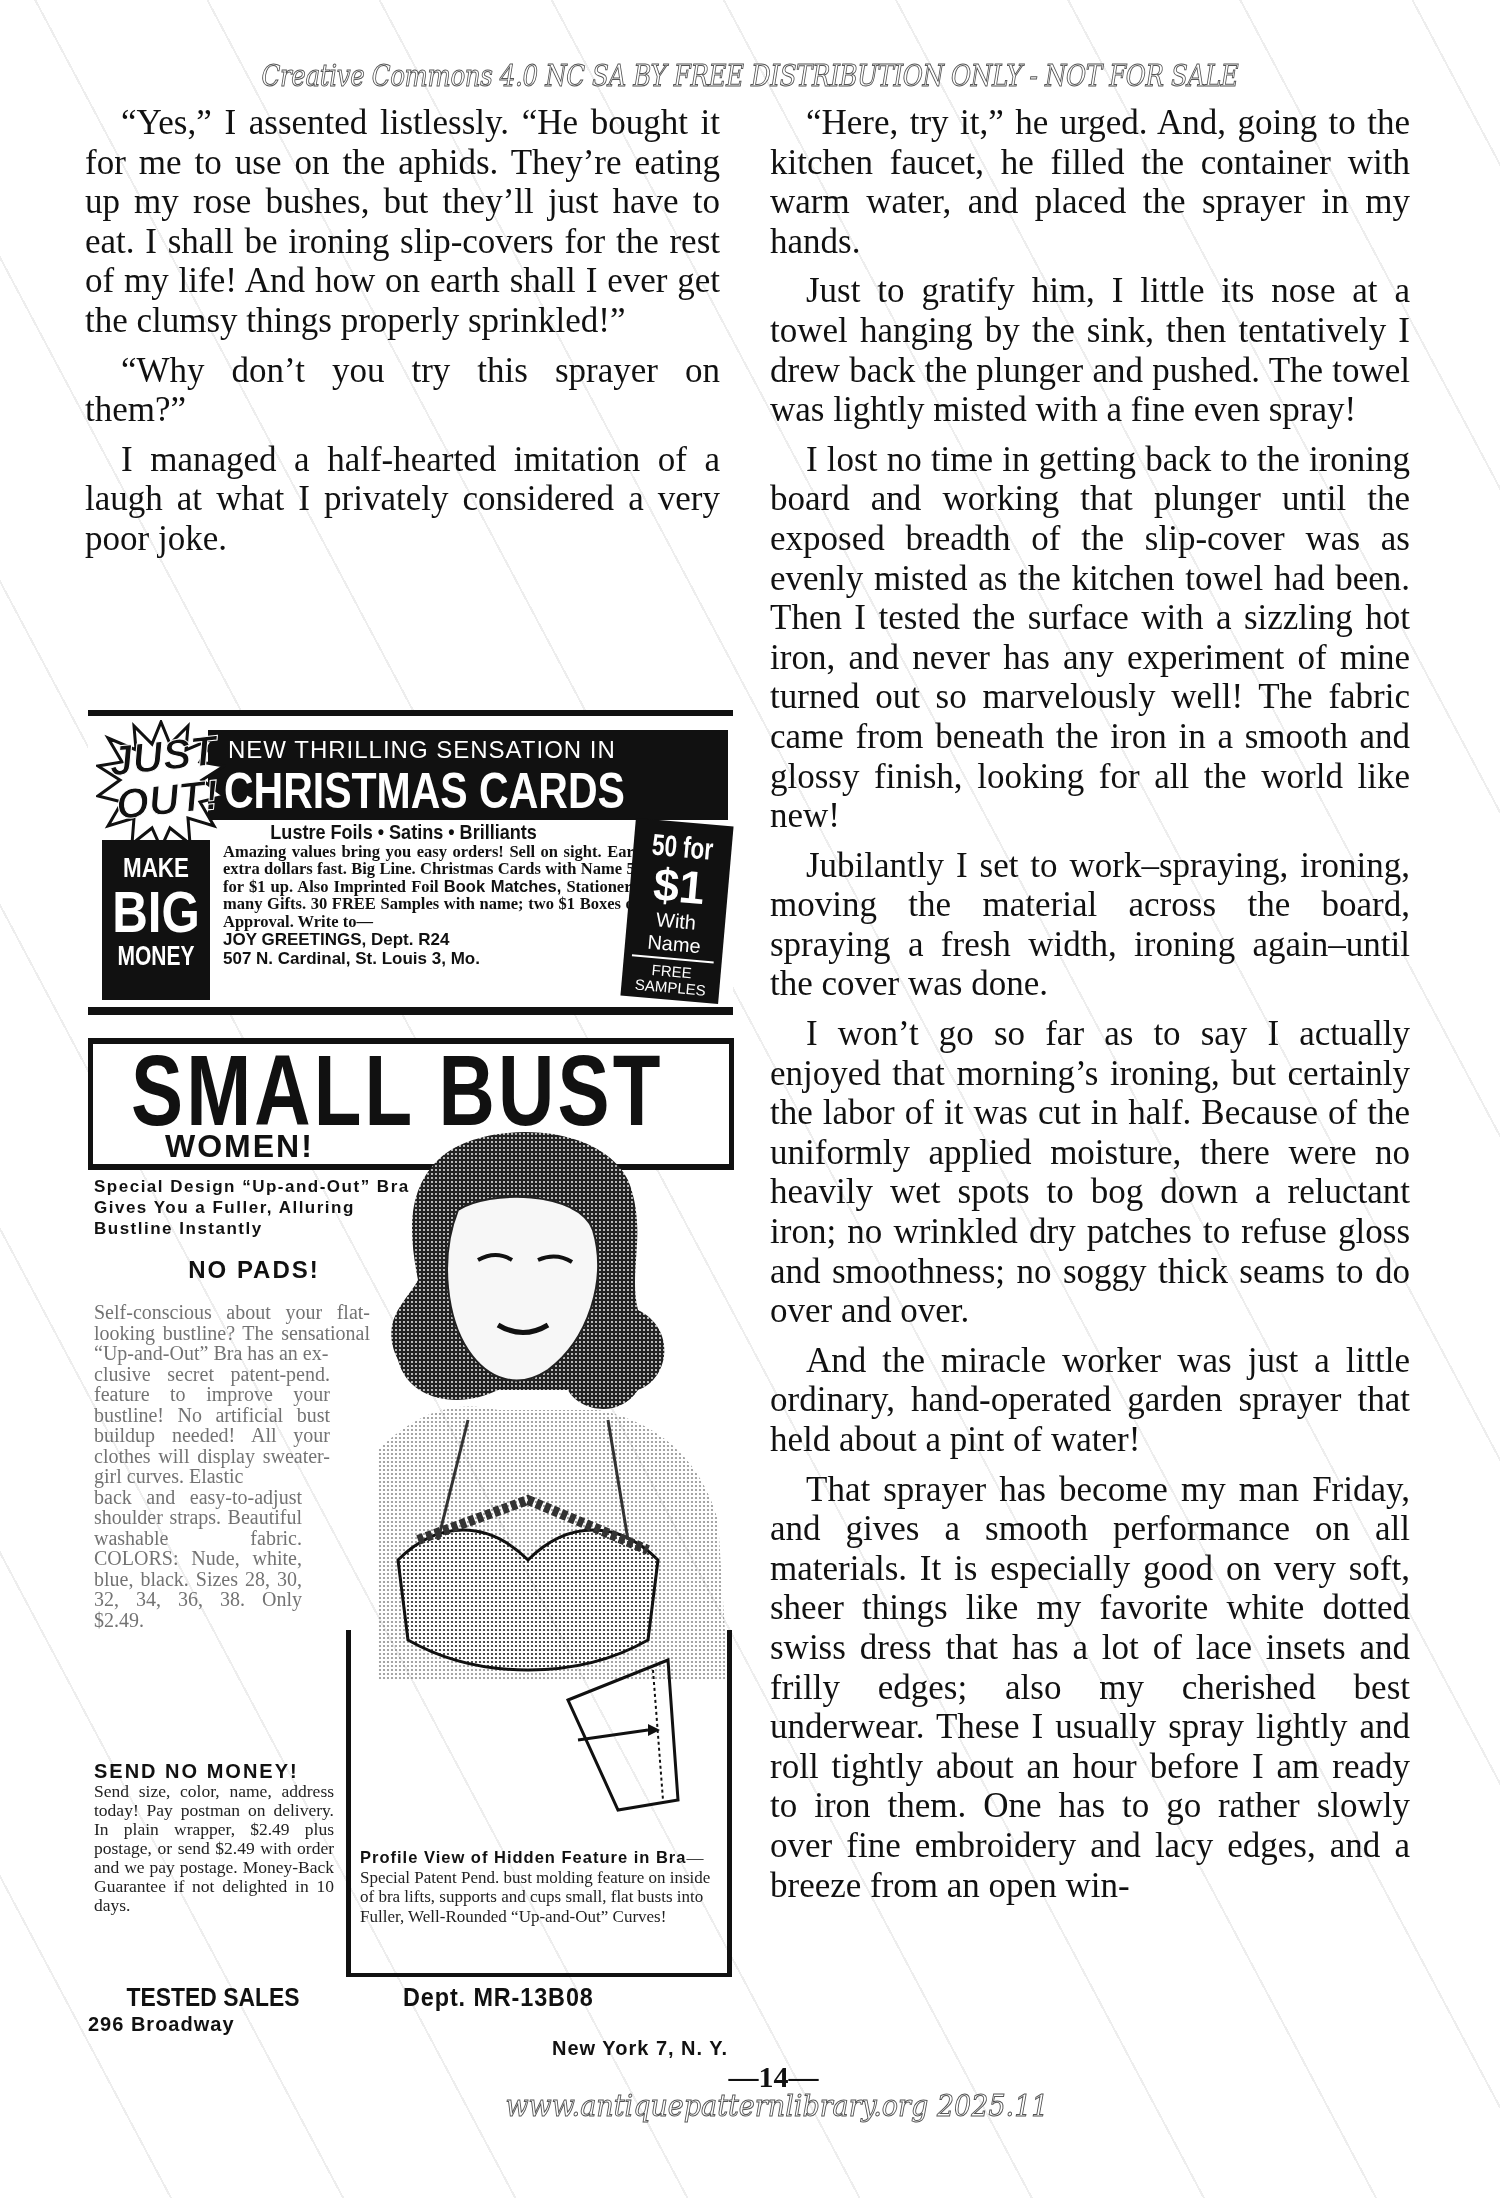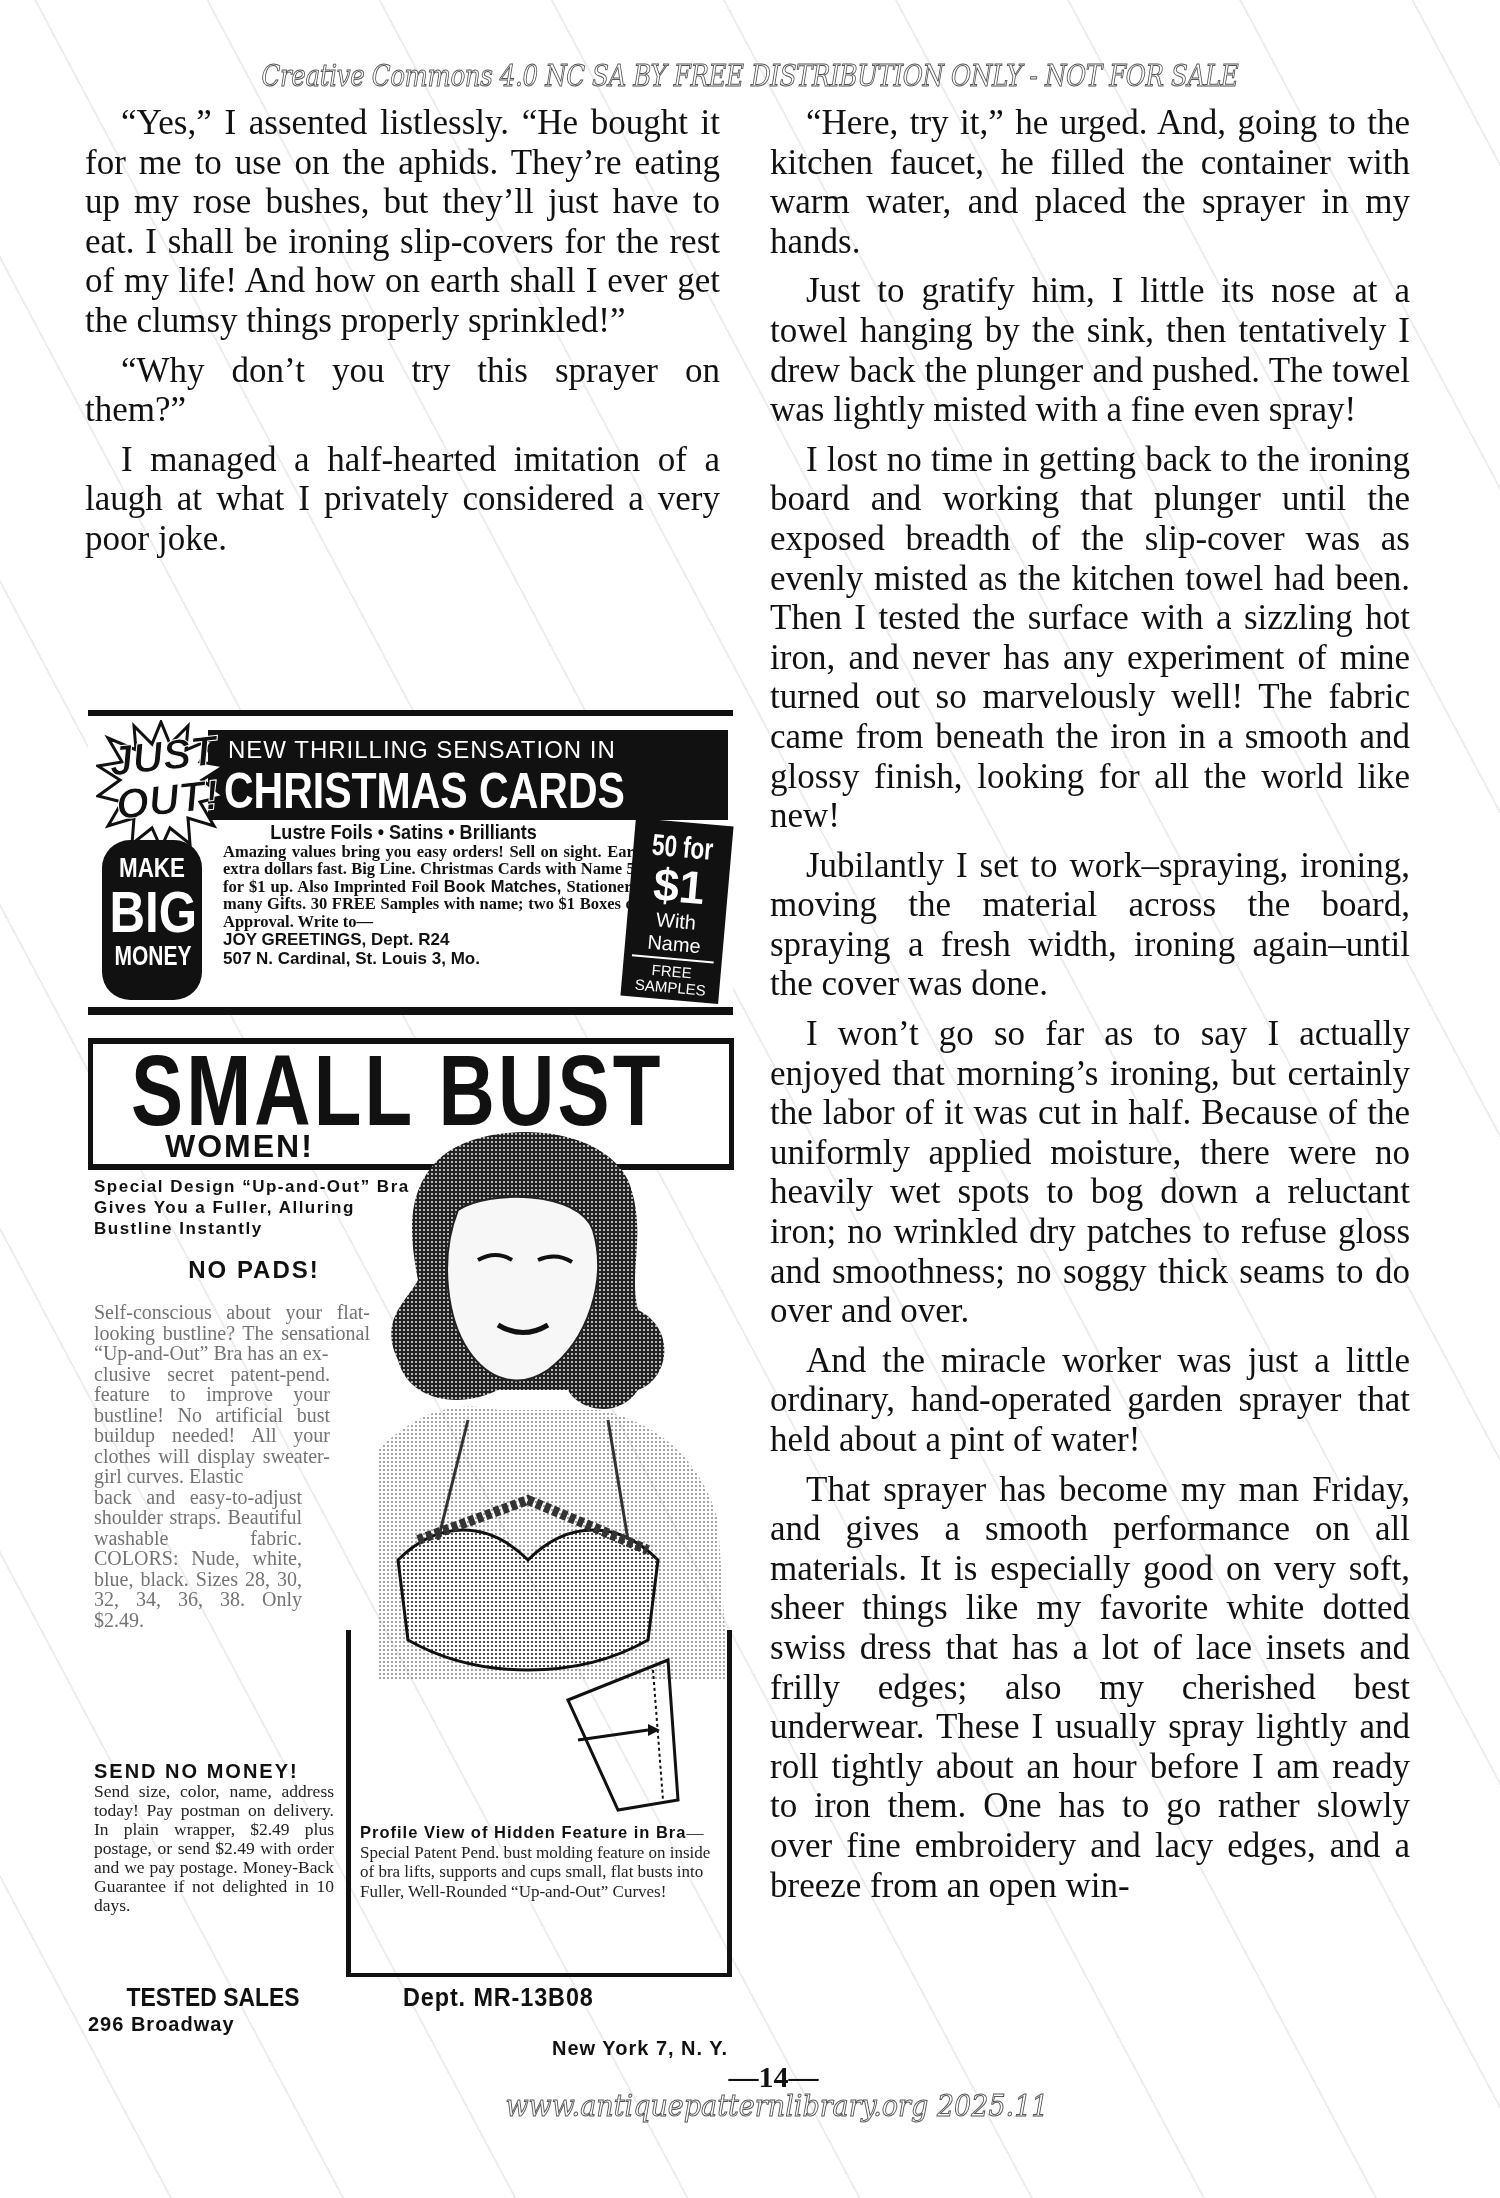--- a/index.html
+++ b/index.html
@@ -27,21 +27,21 @@
   
   .xmas-ad { position: absolute; left: 88px; top: 710px; width: 645px; height: 305px; background: #fff; font-family: "Liberation Sans", sans-serif; }
   .xmas-topbar { position: absolute; left: 0; top: 0; width: 100%; height: 6px; background: #111; }
   .xmas-botbar { position: absolute; left: 0; bottom: 0; width: 100%; height: 8px; background: #111; }
   .xmas-banner { position: absolute; left: 120px; top: 20px; width: 520px; height: 90px; background: #111; color: #fff; }
   .xmas-kicker { position: absolute; left: 20px; top: 6px; font-size: 24px; letter-spacing: 1px; }
   .xmas-title { position: absolute; left: 16px; top: 32px; font-size: 50px; font-weight: bold; letter-spacing: 0px; transform: scaleX(0.82); transform-origin: left; white-space: nowrap; }
   .just-out { position: absolute; left: 8px; top: 10px; width: 130px; height: 130px; }
   .just-out svg { position: absolute; inset: 0; }
   .just-out-text { position: absolute; left: 14px; top: 14px; width: 110px; font-size: 42px; line-height: 44px; font-weight: 900; font-style: italic; color: #111; text-align: center; -webkit-text-stroke: 1px #fff; transform: rotate(-6deg); }
-  .make-money { position: absolute; left: 14px; top: 130px; width: 100px; height: 160px; background: #111; color: #fff; text-align: center; font-weight: bold; border-radius: 28px; }
+  .make-money { position: absolute; left: 14px; top: 130px; width: 108px; height: 160px; background: #111; color: #fff; text-align: center; font-weight: bold; }
   .make-money .m1 { font-size: 28px; margin-top: 12px; transform: scaleX(0.8); }
   .make-money .m2 { font-size: 58px; line-height: 56px; transform: scaleX(0.85); }
   .make-money .m3 { font-size: 28px; transform: scaleX(0.75); }
   .xmas-body { position: absolute; left: 118px; top: 113px; width: 420px; font-family: "Liberation Serif", serif; font-size: 16.5px; line-height: 17.5px; text-align: justify; font-weight: bold; margin-left: 17px; }
   .xmas-products { font-family: "Liberation Sans", sans-serif; font-size: 21px; font-weight: bold; text-align: center; margin-bottom: 2px; white-space: nowrap; transform: scaleX(0.86); transform-origin: left; }
   .xmas-company { font-family: "Liberation Sans", sans-serif; font-weight: 900; font-size: 17px; line-height: 19px; }
   .price-box { position: absolute; left: 540px; top: 112px; width: 98px; height: 178px; background: #111; color: #fff; text-align: center; transform: rotate(5deg); font-family: "Liberation Sans", sans-serif; }
   .price-box .p1 { font-size: 30px; font-weight: bold; margin-top: 8px; transform: scaleX(0.75); }
   .price-box .p2 { font-size: 46px; font-weight: 900; line-height: 44px; }
   .price-box .p3 { font-size: 20px; border-bottom: 2px solid #fff; margin: 2px 8px 4px; padding-bottom: 2px; }
@@ -53,21 +53,21 @@
   .bust-title { position: absolute; left: 38px; top: -4px; font-size: 100px; font-weight: bold; letter-spacing: 4px; transform: scaleX(0.78); transform-origin: left; white-space: nowrap; line-height: 100px; }
   .bust-women { position: absolute; left: 72px; top: 84px; font-size: 32px; font-weight: bold; letter-spacing: 2px; }
   .bust-sub { position: absolute; left: 6px; top: 146px; width: 320px; font-size: 17px; line-height: 21px; font-weight: bold; letter-spacing: 1.5px; }
   .bust-nopads { position: absolute; left: 6px; top: 226px; width: 320px; text-align: center; font-size: 24px; font-weight: bold; letter-spacing: 2px; }
   .bust-body { position: absolute; left: 6px; top: 272px; width: 276px; font-family: "Liberation Serif", serif; font-size: 20px; line-height: 20.5px; text-align: justify; color: #737373; }
   .bust-body .narrow { width: 236px; }
   .bust-body .narrower { width: 208px; }
   .send-head { position: absolute; left: 6px; top: 730px; font-size: 20px; font-weight: bold; letter-spacing: 2px; }
   .send-body { position: absolute; left: 6px; top: 752px; width: 240px; font-family: "Liberation Serif", serif; font-size: 17.5px; line-height: 19px; text-align: justify; color: #222; }
   .profile-box { position: absolute; left: 258px; top: 600px; width: 376px; height: 343px; border-left: 5px solid #111; border-right: 5px solid #111; border-bottom: 4px solid #111; background: transparent; }
-  .profile-text { position: absolute; left: 272px; top: 793px; width: 360px; font-family: "Liberation Serif", serif; font-size: 17px; line-height: 19.5px; color: #222; }
+  .profile-text { position: absolute; left: 272px; top: 818px; width: 360px; font-family: "Liberation Serif", serif; font-size: 17px; line-height: 19.5px; color: #222; }
   .profile-text .bold-sans { font-family: "Liberation Sans", sans-serif; font-weight: bold; font-size: 16.5px; letter-spacing: 1px; color: #111; }
   .bust-footer-left { position: absolute; left: 0; top: 952px; width: 250px; font-weight: bold; }
   .bust-footer-left .c1 { font-size: 26px; text-align: center; transform: scaleX(0.88); }
   .bust-footer-left .c2 { font-size: 20px; letter-spacing: 1px; }
   .bust-footer-right { position: absolute; left: 270px; top: 952px; width: 370px; font-weight: bold; }
   .bust-footer-right .d1 { font-size: 26px; padding-left: 50px; letter-spacing: 1px; transform: scaleX(0.9); transform-origin: left; }
   .bust-footer-right .d2 { font-size: 20px; text-align: right; padding-right: 0px; letter-spacing: 1px; margin-top: 24px; }
   .illustration { position: absolute; left: 290px; top: 90px; width: 350px; height: 720px; }
 
   .page-number { position: absolute; top: 2060px; left: 0; width: 1500px; text-align: center; padding-left: 47px; box-sizing: border-box; font-family: "Liberation Serif", serif; font-weight: bold; font-size: 30px; }

